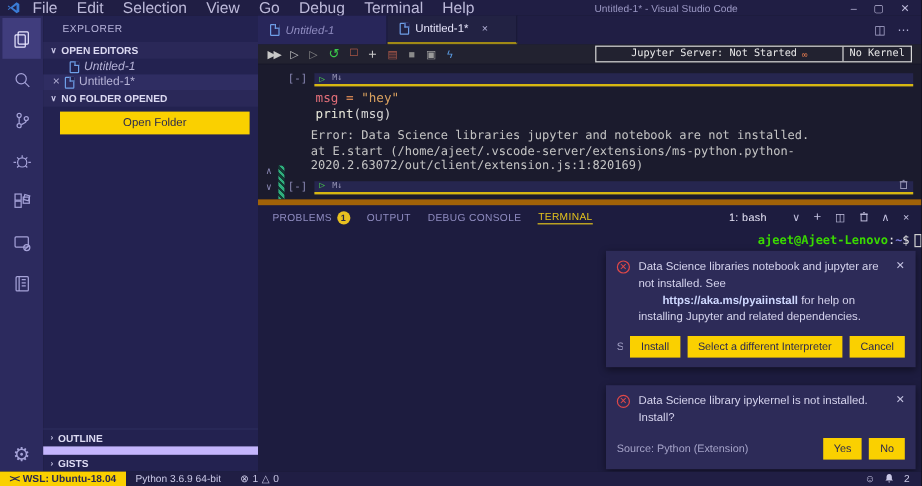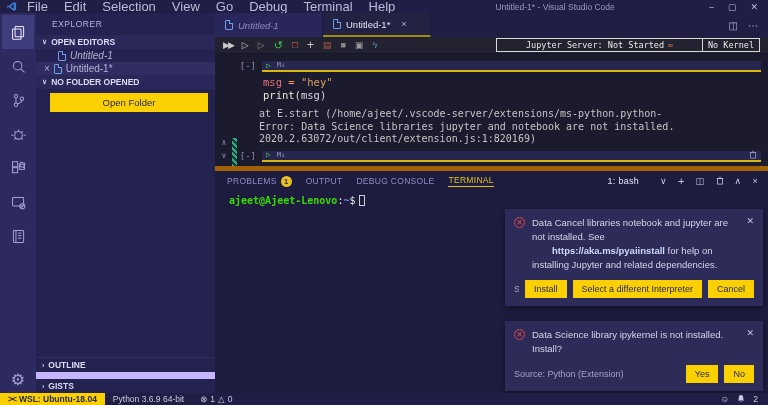--- a/index.html
+++ b/index.html
@@ -67,21 +67,21 @@
     background:repeating-linear-gradient(45deg,#2fae7d 0 2px,#123c34 2px 4px); }
   
   .panel{ flex:1; background:#1d1c3f; border-top:5px solid #a16207; display:flex; flex-direction:column; min-height:0; }
   .panel-tabs{ display:flex; align-items:center; gap:14px; padding:4px 10px 2px 12px; font-size:8.5px; letter-spacing:.3px; color:#8f8cc0; }
   .ptab{ display:flex; align-items:center; gap:4px; }
   .ptab.active{ color:#e3c21d; border-bottom:1px solid #e3c21d; padding-bottom:1px; }
   .badge{ background:#e8c020; color:#2a2945; width:11px; height:11px; border-radius:50%; font-size:7.5px; display:flex; align-items:center; justify-content:center; font-weight:bold; }
   .panel-right{ margin-left:auto; display:flex; align-items:center; gap:11px; color:#c5c3e2; }
   .bash-sel{ font-size:9px; color:#e8e6f8; margin-right:10px; }
   .picon{ font-size:9px; }
-  .terminal{ padding:6px 0 0 14px; font-family:"DejaVu Sans Mono",monospace; font-size:10px; }
+  .terminal{ padding:6px 0 0 14px; font-family:"DejaVu Sans Mono",monospace; font-size:10px;text-align:right; }
   .t-user{ color:#3ad900; font-weight:bold; } .t-colon{ color:#e8e8e8; } .t-path{ color:#7b7bda; font-weight:bold; } .t-dollar{ color:#e8e8e8; }
   .t-cursor{ display:inline-block; width:6px; height:11px; border:1px solid #cfcfcf; margin-left:4px; vertical-align:text-bottom; }
   
   .notifs{ position:absolute; right:5px; bottom:14px; width:258px; display:flex; flex-direction:column; gap:15px; }
   .notif{ background:#2d2b58; box-shadow:0 2px 6px rgba(0,0,0,.45); padding:7px 9px 8px 9px; font-size:9.5px; color:#d6d4ee; }
   .n-head{ display:flex; gap:7px; align-items:flex-start; }
   .err-icon{ width:11px; height:11px; border:1px solid #e04848; border-radius:50%; color:#e04848; font-size:8px; line-height:9px; text-align:center; flex:none; margin-top:1px; }
   .n-msg{ flex:1; line-height:1.45; }
   .n-link{ color:#cfd8ff; font-weight:bold;margin-left:20px; }
   .n-close{ color:#c5c3e2; font-size:9px; flex:none; }
@@ -254,22 +254,22 @@
           <span class="gutter">[-]</span>
           <span class="cell-header">
             <span class="run-glyph">▷</span>
             <span class="md-glyph">M↓</span>
           </span>
         </div>
         <div style="height:4px;"></div>
         <div class="code-line"><span class="tok-var">msg</span><span> </span><span class="tok-op">=</span><span> </span><span class="tok-str">"hey"</span></div>
         <div class="code-line"><span class="tok-fn">print</span><span class="tok-paren">(msg)</span></div>
         <div style="height:6px;"></div>
+        <div class="err-line">Error: Data Science libraries jupyter and notebook are not installed.</div>
         <div class="err-line">at E.start (/home/ajeet/.vscode-server/extensions/ms-python.python-</div>
-        <div class="err-line">Error: Data Science libraries jupyter and notebook are not installed.</div>
         <div class="err-line">2020.2.63072/out/client/extension.js:1:820169)</div>
         <div style="height:5px;"></div>
         <div class="cell-row">
           <span class="gutter">[-]</span>
           <span class="cell-header">
             <span class="run-glyph">▷</span>
             <span class="md-glyph">M↓</span>
             <span class="trash">
               <svg viewBox="0 0 10 11">
                   <rect x="2" y="3" width="6" height="7"></rect>
@@ -316,21 +316,21 @@
           <span class="t-user">ajeet@Ajeet-Lenovo</span><span class="t-colon">:</span><span class="t-path">~</span><span class="t-dollar">$</span><span class="t-cursor"></span>
         </div>
       </div>
     </div>
   </div>
 
   <div class="notifs">
     <div class="notif">
       <div class="n-head">
         <span class="err-icon">✕</span>
-        <span class="n-msg"><span>Data Cancel libraries notebook and jupyter are not installed. See </span><span class="n-link">https://aka.ms/pyaiinstall</span><span> for help on installing Jupyter and related dependencies.</span></span>
+        <span class="n-msg"><span>Data Science libraries notebook and jupyter are not installed. See </span><span class="n-link">https://aka.ms/pyaiinstall</span><span> for help on installing Jupyter and related dependencies.</span></span>
         <span class="n-close">✕</span>
       </div>
       <div class="n-foot">
         <span class="n-source">Source: Python (Exten...</span>
         <button class="btn-yellow n-btn">Install</button>
         <button class="btn-yellow n-btn">Select a different Interpreter</button>
         <button class="btn-yellow n-btn">Cancel</button>
       </div>
     </div>
     <div class="notif">

